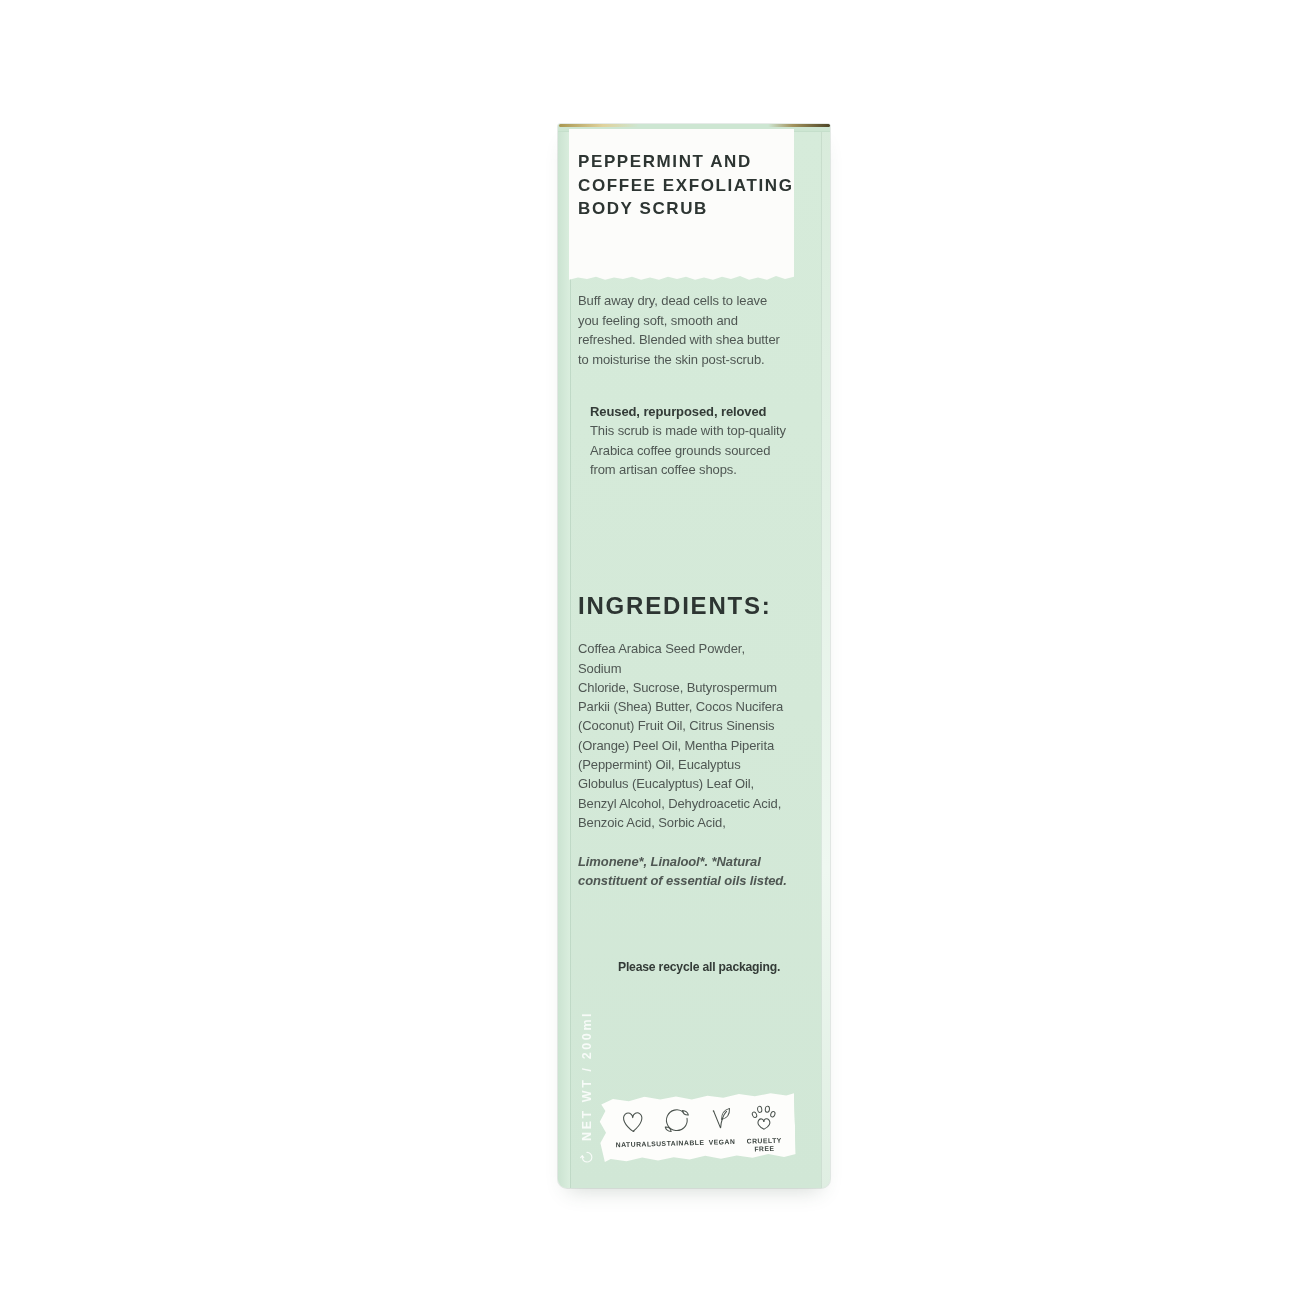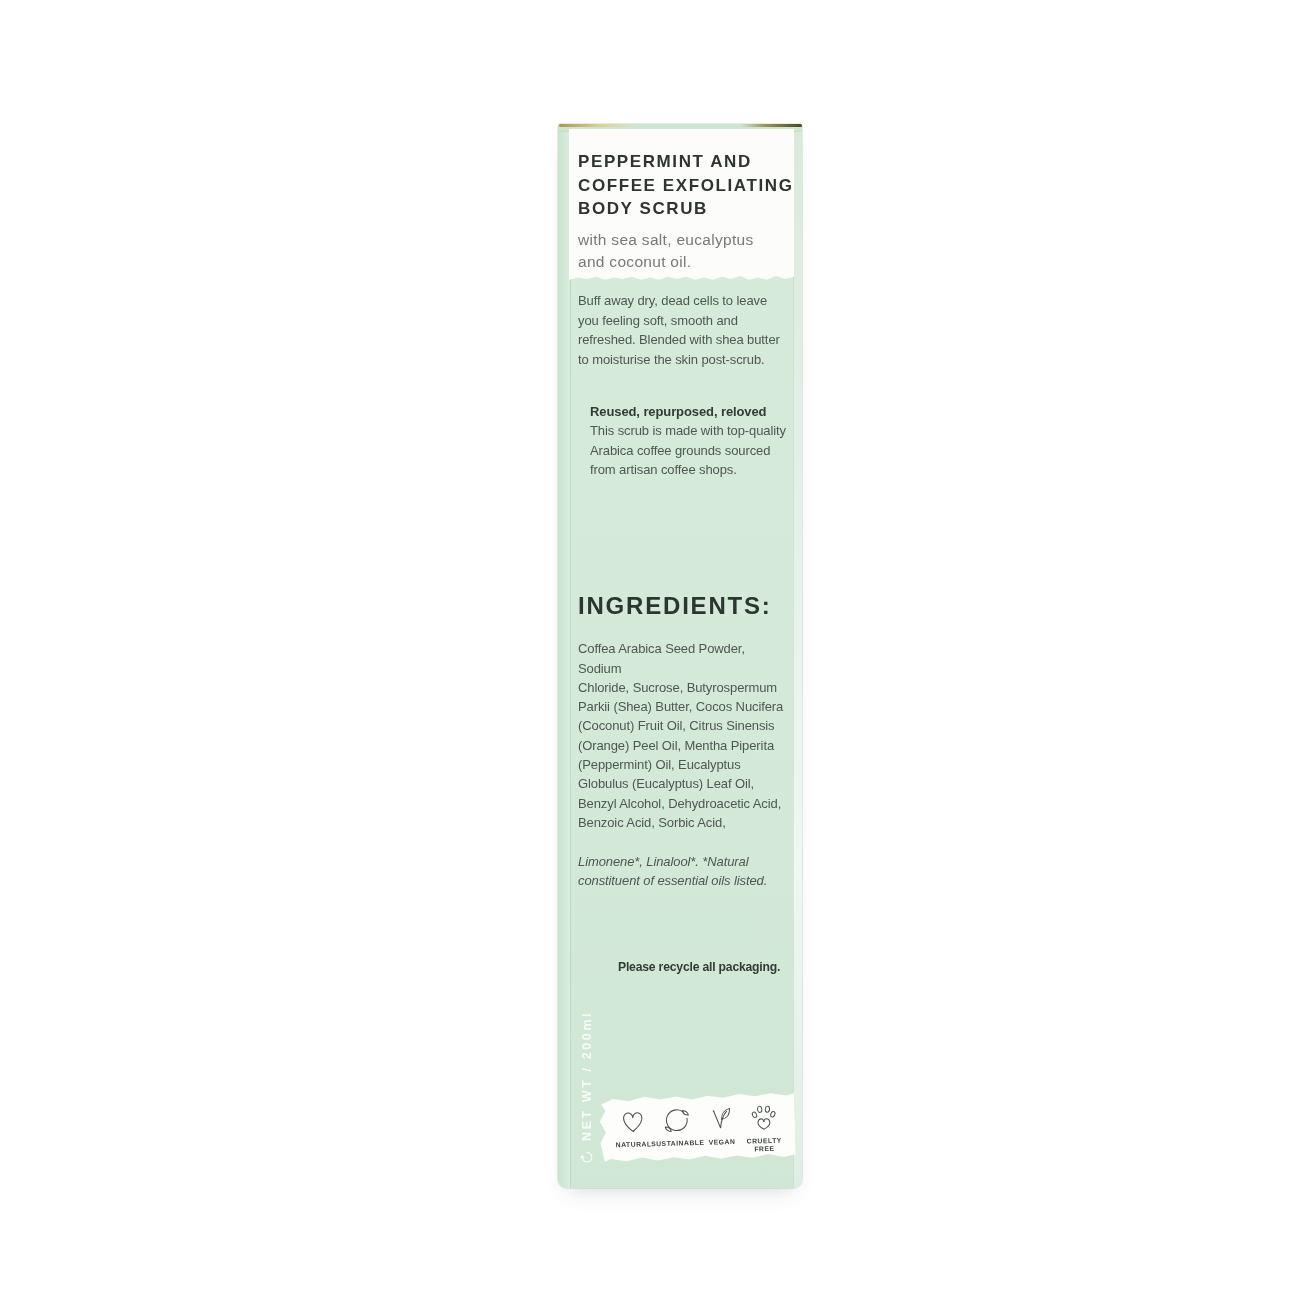--- a/index.html
+++ b/index.html
@@ -1,21 +1,21 @@
 <!DOCTYPE html>
 <html><head>
 <meta charset="utf-8">
 <style>
   html,body{margin:0;padding:0;background:#ffffff;}
   .stage{position:relative;width:1300px;height:1300px;background:#ffffff;overflow:hidden;
          font-family:"Liberation Sans",sans-serif;}
   .box{position:absolute;left:558px;top:124px;width:244px;height:1064px;
        background:linear-gradient(180deg,#d6ebda 0%,#d4e9d8 55%,#d1e7d6 100%);
        border-radius:3px 3px 9px 9px;
-       box-shadow:0 0 0 1px rgba(140,165,148,0.22), 0 12px 20px -10px rgba(60,80,65,0.22);}
+       box-shadow:0 0 0 1px rgba(140,165,148,0.22), 0 12px 20px -10px rgba(60,80,65,0.22);padding-left:28px;}
   .side-left{position:absolute;left:0;top:0;bottom:0;width:12px;
        background:linear-gradient(to right,#cbe3d1,#daeede);
        border-right:1px solid rgba(110,145,122,0.12);border-radius:3px 0 0 9px;}
   .side-right{position:absolute;right:0;top:0;bottom:0;width:8px;
        background:linear-gradient(to bottom,#d8ebdb 0%,#e3f1e6 35%,#eff8f1 70%,#dfeee2 100%);
        border-left:1px solid rgba(110,145,122,0.16);border-radius:0 3px 9px 0;}
   .top-edge{position:absolute;left:0;top:0;width:100%;height:7px;background:#cde6d2;
        border-bottom:1px solid rgba(90,120,100,0.06);border-radius:3px 3px 0 0;}
   .gold{position:absolute;top:0;height:3px;border-radius:2px;}
   .gold-l{left:1px;width:80px;background:linear-gradient(to right,#a99751,#e0d29c 55%,rgba(224,210,156,0));}
@@ -32,21 +32,21 @@
   .para{position:absolute;left:20px;width:212px;margin:0;font-size:13px;line-height:19.5px;
        letter-spacing:-0.1px;color:#4f5753;white-space:pre-line;}
   .bold{font-weight:bold;color:#333b37;}
   .inline-lines{white-space:pre-line;}
   .p-desc{top:167px;}
   .p-reused{top:258px;margin-left:12px;}
   .p-howto{top:353px;}
   .ing-head{position:absolute;left:20px;top:468px;margin:0;font-size:24px;font-weight:bold;
        letter-spacing:1.8px;color:#2d3532;}
   .p-ingredients{top:496px;line-height:19.3px;}
-  .italic{font-style:italic;}
+  .italic{font-style:italic;font-weight:bold;}
   .caution-block{position:absolute;left:60px;top:826px;width:186px;}
   .caution-block .para{position:static;width:186px;line-height:20px;}
   .recycle-note{margin:7px 0 0 0;font-size:12.2px;line-height:16px;letter-spacing:-0.2px;}
 
   .vertical-wrap{position:absolute;left:22px;top:1040px;transform:rotate(-90deg);
        transform-origin:0 0;white-space:nowrap;display:flex;align-items:center;gap:9px;
        color:rgba(255,255,255,0.82);font-size:12.5px;font-weight:bold;letter-spacing:2.6px;}
   .vertical-wrap svg{flex:0 0 auto;}
 
   .badge-strip{position:absolute;left:40px;top:970px;width:197px;height:66px;background:#fdfdfb;
@@ -68,22 +68,20 @@
     <div class="side-right"></div>
     <div class="top-edge">
       <span class="gold gold-l"></span>
       <span class="gold gold-r"></span>
     </div>
 
     <div class="header-panel">
       <h1 class="title">PEPPERMINT AND
 COFFEE EXFOLIATING
 BODY SCRUB</h1>
-      <p class="subtitle">with sea salt, eucalyptus
-and coconut oil.</p>
     </div>
 
     <p class="para p-desc">Buff away dry, dead cells to leave
 you feeling soft, smooth and
 refreshed. Blended with shea butter
 to moisturise the skin post-scrub.</p>
 
     <div class="para p-reused">
       <span class="bold">Reused, repurposed, reloved</span>
       <span class="inline-lines">This scrub is made with top-quality

